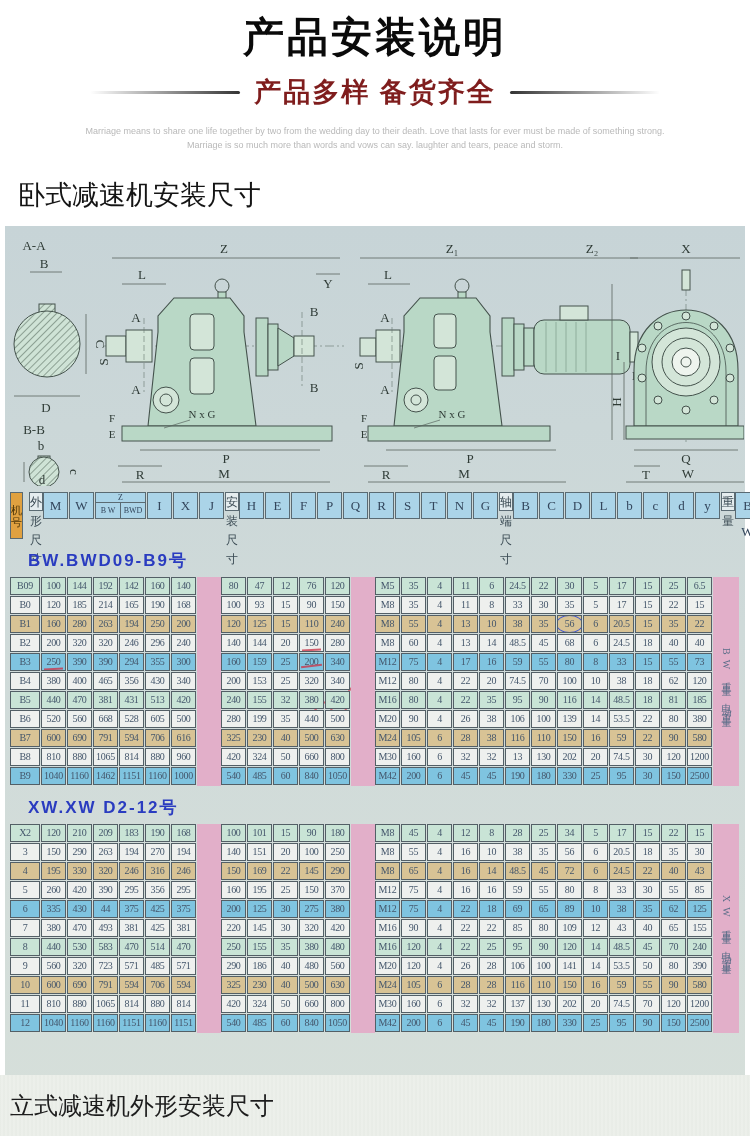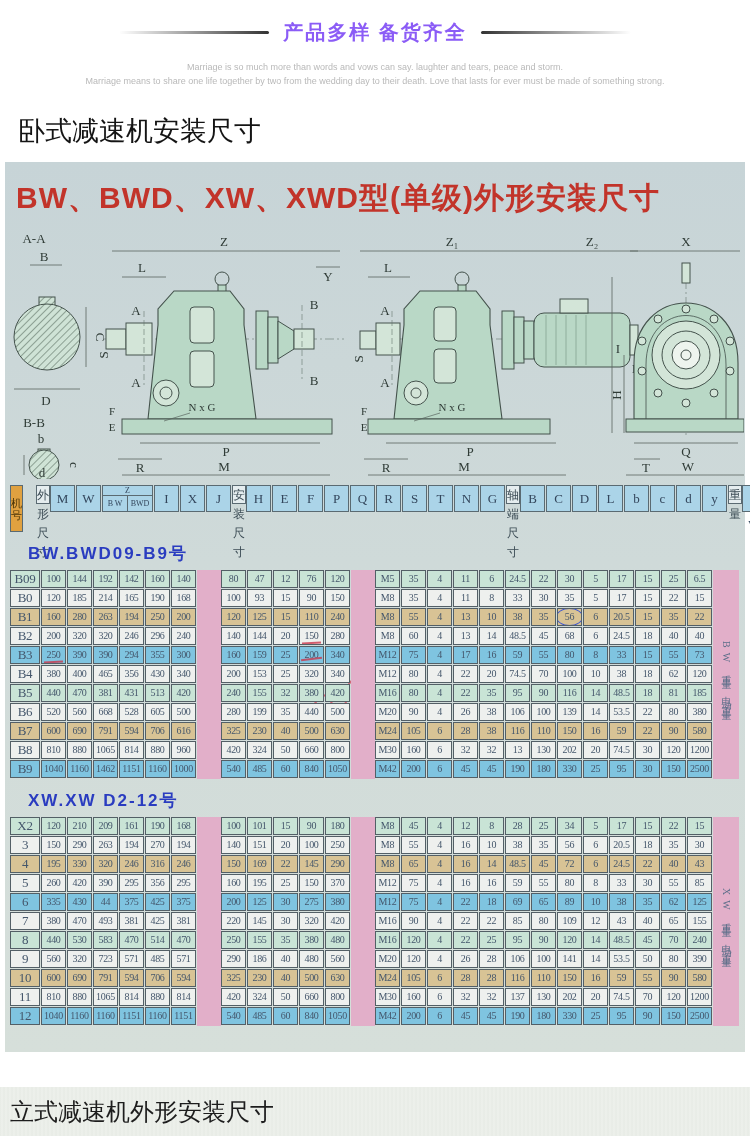--- a/index.html
+++ b/index.html
@@ -7,21 +7,21 @@
     width:750px;height:1136px;position:relative;overflow:hidden;
     background:#ffffff;font-family:"Liberation Sans",sans-serif;
   }
   
   .top-banner{padding-top:10px;text-align:center;}
   .main-title{font-size:41px;font-weight:900;color:#0a0a0a;letter-spacing:3px;margin:0;}
   .subtitle-row{display:flex;align-items:center;justify-content:center;margin-top:9px;}
   .sub-line{width:150px;height:3px;border-radius:2px;}
   .sub-line.l{background:linear-gradient(to right,rgba(0,0,0,0),#333);}
   .sub-line.r{background:linear-gradient(to left,rgba(0,0,0,0),#333);}
-  .subtitle{font-size:20px;font-weight:700;color:#8b5cf6;margin:0 14px;letter-spacing:2px;}
+  .subtitle{font-size:27px;font-weight:700;color:#7f1d1d;margin:0 14px;letter-spacing:2px;}
   .taglines{margin-top:14px;text-align:center;color:#b9b9b9;font-size:9px;line-height:14px;}
   .section-heading{font-size:27px;color:#141414;margin:25px 0 0 18px;font-weight:500;}
   
   .photo{
     margin:13px 5px 0 5px;height:890px;box-sizing:border-box;
     background:linear-gradient(180deg,#c7d4d7 0%,#cfdad9 45%,#d6dfda 100%);
     padding:8px 3px 0 3px;position:relative;
   }
   .red-title{font-size:30px;font-weight:700;color:#c2342a;padding:8px 2px 8px 8px;letter-spacing:1px;}
   svg.diagrams{display:block;margin:0 auto;}
@@ -34,31 +34,31 @@
           box-sizing:border-box;text-align:center;font-size:12px;color:#3c4c55;}
   .hletters{display:flex;}
   .hcell{width:25px;height:27px;line-height:26px;margin-right:1px;background:#abd4e8;border:1px solid #5a6a72;
          box-sizing:border-box;text-align:center;font-family:"Liberation Serif",serif;font-size:13px;color:#33465c;}
   .hcell.z{width:51px;line-height:normal;padding:0;}
   .hcell.z .ztop{display:block;font-size:8px;line-height:9px;border-bottom:1px solid #5a6a72;}
   .hcell.z .zsub{display:flex;}
   .hcell.z .zsub span{flex:1;font-size:8px;line-height:15px;}
   .hcell.z .zsub span:first-child{border-right:1px solid #5a6a72;}
   .hcell.wide{width:34px;font-size:12px;line-height:8px;padding-top:5px;height:22px;}
-  .jihao{width:30px;height:47px;margin-right:13px;background:#e0a140;border:1px solid #5a6a72;box-sizing:border-box;
+  .jihao{width:30px;height:47px;margin-right:6px;background:#e0a140;border:1px solid #5a6a72;box-sizing:border-box;
          display:flex;align-items:center;justify-content:center;font-size:11px;color:#4a3408;
          transform:none;text-align:center;line-height:12px;}
   .sec-title{font-size:17px;font-weight:700;color:#2a3cc0;letter-spacing:2px;margin:10px 0 5px 20px;}
   .tablewrap{position:relative;display:flex;margin-left:2px;}
   .rows{display:flex;flex-direction:column;}
   .trow{display:flex;height:18px;margin-bottom:1px;}
   .cell{position:relative;width:25px;margin-right:1px;border:1px solid #535f66;box-sizing:border-box;
         text-align:center;font-family:"Liberation Serif",serif;font-size:10px;letter-spacing:-0.3px;
         line-height:16px;color:#44566b;overflow:hidden;}
-  .cell.lab{width:30px;font-size:13px;}
+  .cell.lab{width:30px;font-size:10px;}
   .spacer{width:23px;margin-right:1px;}
   .tone-teal{background:#c9e4d6;}
   .tone-plain{background:#eef0ee;}
   .tone-tan{background:#d8c395;}
   .tone-blue{background:#7fc4e0;}
   .stripe{position:absolute;top:0;bottom:0;width:24px;background:#e2afc9;}
   .stripe.s1{left:187px;}
   .stripe.s2{left:341px;}
   .side-strip{width:26px;background:#e2afc9;display:flex;align-items:center;justify-content:center;}
   .side-text{writing-mode:vertical-rl;font-size:10px;letter-spacing:5px;color:#5a6d88;
@@ -66,45 +66,45 @@
   
   .mk-circle::after{content:"";position:absolute;left:-2px;right:-2px;top:-1px;bottom:-1px;
                     border:1.5px solid #3c55d0;border-radius:50%;}
   .mk-underline::after{content:"";position:absolute;left:2px;right:2px;bottom:0;height:2px;
                        background:#c9374b;transform:rotate(-3deg);opacity:.8;}
   .mk-strike::after{content:"";position:absolute;left:1px;right:1px;top:68%;height:2px;
                     background:#c9374b;transform:rotate(-7deg);opacity:.8;}
   .scribble{position:absolute;left:295px;top:104px;pointer-events:none;}
   
   .bottom-strip{
-    position:absolute;left:0;right:0;bottom:0;height:49px;
+    position:absolute;left:0;right:0;bottom:0;height:61px;
     background:repeating-linear-gradient(90deg,#e7ebe5 0px,#eef1ec 2px,#e7ebe5 4px);
     display:flex;align-items:center;
   }
   .bottom-heading{font-size:24px;color:#1d1d1d;margin-left:10px;font-weight:500;}
 </style>
 </head>
 <body>
 
 <div class="top-banner">
+  <h1 class="main-title">产品安装说明</h1>
   <div class="subtitle-row">
     <div class="sub-line l"></div>
     <div class="subtitle">产品多样 备货齐全</div>
     <div class="sub-line r"></div>
   </div>
   <div class="taglines">
+    <div>Marriage means to share one life together by two from the wedding day to their death. Love that lasts for ever must be made of something strong.</div>
     <div>Marriage is so much more than words and vows can say. laughter and tears, peace and storm.</div>
-    <div>Marriage means to share one life together by two from the wedding day to their death. Love that lasts for ever must be made of something strong.</div>
   </div>
 </div>
 
 <div class="section-heading">卧式减速机安装尺寸</div>
 
 <div class="photo">
-  <div class="red-title">BW、BWD、XW、XWD型(单级)外形安装尺寸</div>
 
   <svg class="diagrams" width="736" height="252" viewBox="0 0 736 252">
     <defs>
       <pattern id="hatch" width="5" height="5" patternTransform="rotate(45)" patternUnits="userSpaceOnUse">
         <rect width="5" height="5" fill="#cfe3d6"></rect>
         <line x1="0" y1="0" x2="0" y2="5" stroke="#55685c" stroke-width="1.1"></line>
       </pattern>
     </defs>
 
     <g>
@@ -640,21 +640,21 @@
     </div>
 
   <div class="sec-title">XW.XW D2-12号</div>
   <div class="tablewrap" id="xw-table">
       <div class="rows">
         <div class="trow">
           <div class="cell lab tone-teal">X2</div>
           <div class="cell tone-teal">120</div>
           <div class="cell tone-teal">210</div>
           <div class="cell tone-teal">209</div>
-          <div class="cell tone-teal">161</div>
+          <div class="cell tone-teal">183</div>
           <div class="cell tone-teal">190</div>
           <div class="cell tone-teal">168</div>
           <div class="spacer"></div>
           <div class="cell tone-teal">100</div>
           <div class="cell tone-teal">101</div>
           <div class="cell tone-teal">15</div>
           <div class="cell tone-teal">90</div>
           <div class="cell tone-teal">180</div>
           <div class="spacer"></div>
           <div class="cell tone-teal">M8</div>

